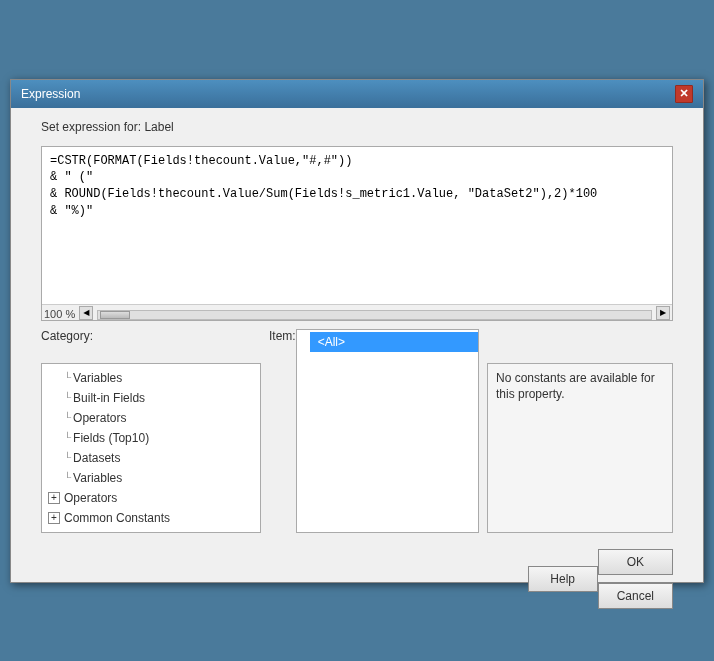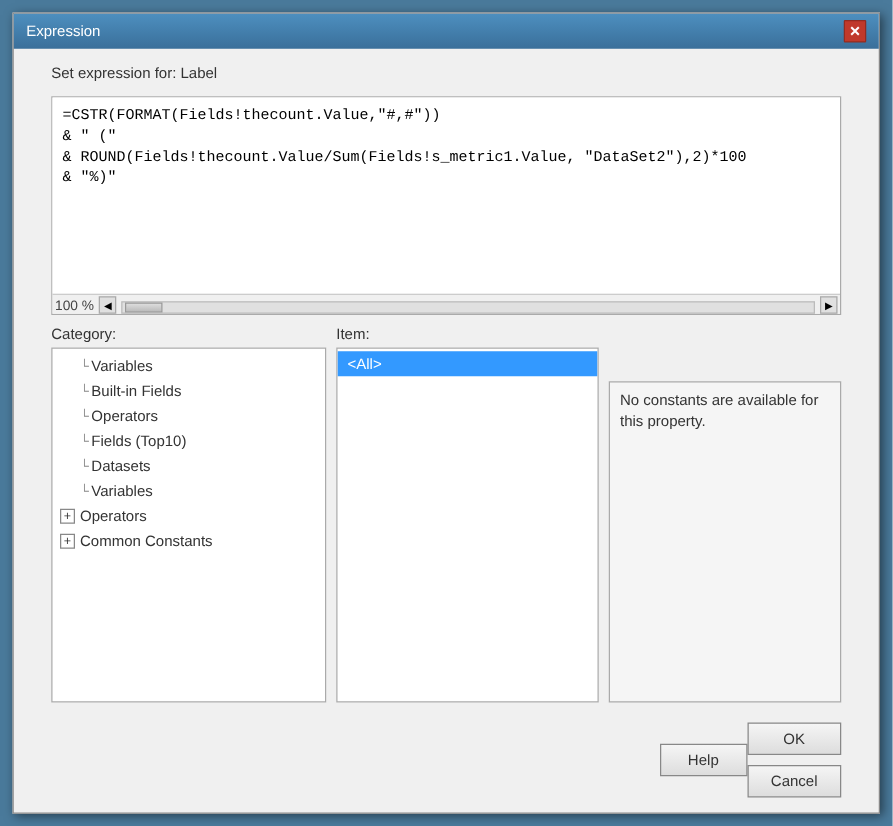--- a/index.html
+++ b/index.html
@@ -10,21 +10,21 @@
       display: flex;
       align-items: center;
       justify-content: center;
       width: 714px;
       height: 661px;
       overflow: hidden;
     }
 
     .dialog-window {
       width: 694px;
-      height: 641px;
+      height: 504px;
       background: #f0f0f0;
       border: 1px solid #888;
       box-shadow: 2px 2px 8px rgba(0,0,0,0.5);
       display: flex;
       flex-direction: column;
     }
 
     .title-bar {
       background: linear-gradient(to bottom, #4d8fbf, #3a6f9a);
       color: white;
@@ -149,21 +149,21 @@
     .category-panel {
       width: 220px;
       flex-shrink: 0;
       display: flex;
       flex-direction: column;
     }
 
     .panel-label {
       font-size: 12px;
       color: #333;
-      margin-bottom: 4px;
+      margin-bottom: 20px;
     }
 
     .category-list {
       flex: 1;
       border: 1px solid #aaa;
       background: white;
       overflow-y: auto;
       padding: 4px 0;
     }
 
@@ -200,50 +200,50 @@
       font-size: 10px;
       color: #333;
       flex-shrink: 0;
       background: white;
     }
 
     .item-panel {
       width: 210px;
       flex-shrink: 0;
       display: flex;
-      flex-direction: column;
+      flex-direction: row;
     }
 
     .item-list {
       flex: 1;
       border: 1px solid #aaa;
       background: white;
       overflow-y: auto;
       padding: 2px 0;
     }
 
     .item-entry {
       padding: 2px 8px;
       cursor: pointer;
       font-size: 12px;
       height: 20px;
       display: flex;
       align-items: center;
+      margin-left: 13px;
     }
 
     .item-entry.selected {
       background: #3399ff;
       color: white;
     }
 
     .description-panel {
       flex: 1;
       display: flex;
       flex-direction: column;
-      gap: 27px;
     }
 
     .description-text {
       flex: 1;
       border: 1px solid #aaa;
       background: #f5f5f5;
       padding: 6px 8px;
       font-size: 12px;
       color: #333;
       line-height: 1.4;

